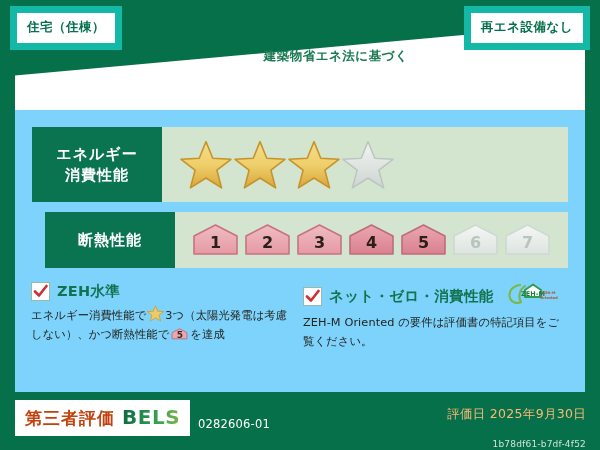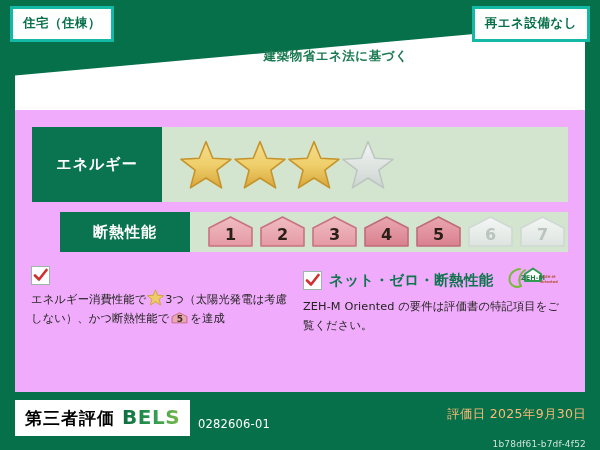--- a/index.html
+++ b/index.html
@@ -33,38 +33,38 @@
     letter-spacing: .5px; line-height: 1.3;
   }
   .title-main {
     font-size: 22px; font-weight: bold; color: #1a7a52;
     letter-spacing: 1px; line-height: 1.35; margin-top: 1px;
   }
 
   
   .corner-tag {
     position: absolute; top: 6px;
-    background: #ffffff; border: 3px solid #14b8a6;
+    background: #ffffff; border: 7px solid #14b8a6;
     color: #06704a; font-weight: bold; font-size: 12.5px;
     padding: 6px 10px 7px; letter-spacing: .5px; z-index: 6;
   }
   .tag-left  { left: 10px; }
   .tag-right { right: 10px; text-align: center; }
 
   
   .content-card {
     position: absolute; left: 15px; top: 110px;
     width: 570px; height: 282px;
-    background: #f0abfc; z-index: 3;
+    background: #7dd3fc; z-index: 3;
   }
 
   
   .perf-row { display: flex; align-items: stretch; }
   .row-energy { margin: 17px 17px 0 17px; height: 75px; }
-  .row-insul  { margin: 10px 17px 0 17px; height: 40px; padding-left: 28px; }
+  .row-insul  { margin: 10px 17px 0 2px; height: 56px; padding-left: 28px; }
 
   .row-label {
     width: 130px; flex: 0 0 130px;
     background: #0a7450; color: #ffffff;
     display: flex; flex-direction: column;
     align-items: center; justify-content: center;
     font-weight: bold; font-size: 15px; line-height: 1.35;
     letter-spacing: 1px;
   }
   .row-value {
@@ -124,21 +124,21 @@
   }
   .zehm-logo { display: inline-block; vertical-align: middle; margin-left: 4px; }
 
   
   .footer { position: absolute; left: 0; bottom: 0; width: 600px; height: 58px; z-index: 4; }
   .bels-box {
     position: absolute; left: 15px; bottom: 14px;
     background: #ffffff; padding: 5px 10px 6px;
     display: flex; align-items: baseline; gap: 7px;
   }
-  .bels-jp { font-size: 17px; font-weight: bold; color: #000000; letter-spacing: 1px; }
+  .bels-jp { font-size: 17px; font-weight: bold; color: #c2410c; letter-spacing: 1px; }
   .bels-en {
     font-size: 20px; font-weight: bold; letter-spacing: .5px;
     background: linear-gradient(90deg,#0d6b3f 0%,#2f9c52 55%,#7ab648 100%);
     -webkit-background-clip: text; background-clip: text; color: transparent;
   }
   .bels-num {
     position: absolute; left: 198px; bottom: 19px;
     font-size: 11.5px; color: #ffffff; letter-spacing: .2px;
   }
   .eval-date {
@@ -164,20 +164,21 @@
   </div>
 
   <div class="corner-tag tag-left">住宅（住棟）</div>
   <div class="corner-tag tag-right">再エネ設備なし</div>
 
   <div class="content-card">
 
     <div class="perf-row row-energy">
       <div class="row-label">
         <span>エネルギー</span>
+        <span>消費性能</span>
       </div>
       <div class="row-value">
         <svg class="star" viewBox="0 0 100 96">
           <defs>
               <linearGradient id="gA" x1="0" y1="0" x2="0" y2="1">
             <stop offset="0" stop-color="#f3dd8e"></stop>
                 <stop offset="0.5" stop-color="#efcf6b"></stop>
             <stop offset="1" stop-color="#d8a63c"></stop>
               </linearGradient>
             </defs>
@@ -267,38 +268,39 @@
 
     <div class="notes">
 
       <div class="note-col">
         <div class="note-head">
           <div class="checkbox">
             <svg width="15" height="15" viewBox="0 0 15 15">
               <path d="M2,7.5 L6,11.5 L13.5,2" fill="none" stroke="#d03030" stroke-width="2.6" stroke-linecap="round" stroke-linejoin="round"></path>
             </svg>
           </div>
+          <div class="note-title">ZEH水準</div>
         </div>
         <div class="note-body"><span>エネルギー消費性能で</span><svg class="star-small" viewBox="0 0 100 96">
               <polygon points="50,3 63,35 98,37 71,58 80,92 50,73 20,92 29,58 2,37 37,35" fill="#eecb68" stroke="#cc9f31" stroke-width="5" stroke-linejoin="round"></polygon>
             </svg><span>3つ（太陽光発電は考慮しない）、かつ断熱性能で</span><span class="inline-badge">
               <svg width="17" height="14" viewBox="0 0 49 34">
                 <path d="M3,13 L24.5,2 L46,13 L46,31 L3,31 Z" fill="#eaa7b0" stroke="#c06b7a" stroke-width="2.6" stroke-linejoin="round"></path>
               </svg>
               <i>5</i></span><span>を達成</span></div>
       </div>
 
       <div class="note-col">
         <div class="note-head">
           <div class="checkbox">
             <svg width="15" height="15" viewBox="0 0 15 15">
               <path d="M2,7.5 L6,11.5 L13.5,2" fill="none" stroke="#d03030" stroke-width="2.6" stroke-linecap="round" stroke-linejoin="round"></path>
             </svg>
           </div>
-          <div class="note-title">ネット・ゼロ・断熱性能</div>
+          <div class="note-title">ネット・ゼロ・消費性能</div>
           <span class="zehm-logo">
             <svg width="56" height="24" viewBox="0 0 112 48">
               <path d="M30,6 C14,8 6,20 10,32 C13,41 24,44 32,40" fill="none" stroke="#7cb742" stroke-width="4" stroke-linecap="round"></path>
               <path d="M32,40 C26,30 28,16 40,8" fill="none" stroke="#7cb742" stroke-width="4" stroke-linecap="round"></path>
               <path d="M40,30 L40,16 L56,5 L72,16 L72,30 Z" fill="#ffffff" stroke="#2f9c52" stroke-width="4" stroke-linejoin="round"></path>
               <text x="56" y="27" font-size="13" font-weight="bold" fill="#1f7a46" text-anchor="middle" font-family="DejaVu Sans, sans-serif">ZEH-M</text>
               <text x="88" y="24" font-size="7" font-weight="bold" fill="#b5512e" text-anchor="middle" font-family="DejaVu Sans, sans-serif">ZEH-M</text>
               <text x="88" y="33" font-size="7" font-weight="bold" fill="#b5512e" text-anchor="middle" font-family="DejaVu Sans, sans-serif">Oriented</text>
             </svg>
           </span>

